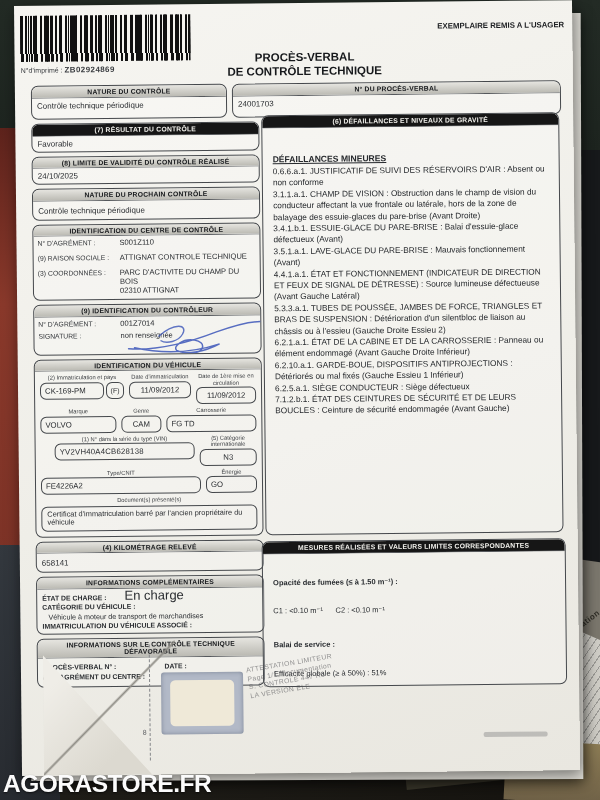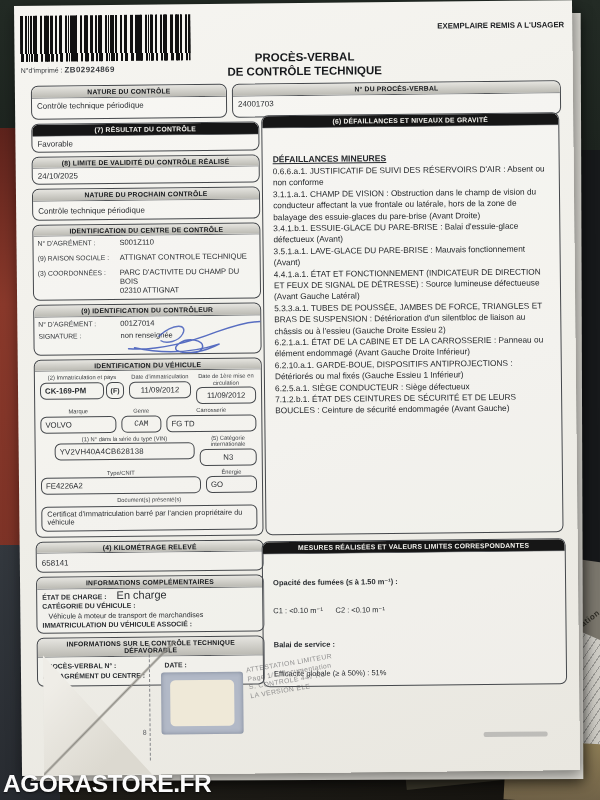--- a/index.html
+++ b/index.html
@@ -54,21 +54,21 @@
   .leftcol{left:16px;top:118px;width:228px;}
   .leftcol .box{margin-bottom:4px;}
   .kv{display:grid;grid-template-columns:82px 1fr;font-size:6.8px;padding:2px 4px 1px;line-height:9px;}
   .kv .k{color:#33363a;}
   .kv .v{font-size:7.6px;}
   
   .vrow{display:flex;gap:5px;padding:0 5px;margin-top:2px;}
   .vcell{display:flex;flex-direction:column;}
   .vlab{font-size:5.8px;text-align:center;color:#3a3d41;line-height:6.5px;padding:1px 0;}
   .vbox{border:1.2px solid #45484c;border-radius:6px;font-size:7.8px;text-align:left;padding:2px 4px;height:11px;line-height:11px;white-space:nowrap;}
-  .immat-wrap{display:flex;gap:2px;font-weight:bold;}
+  .immat-wrap{display:flex;gap:2px;}
   .immat-wrap .vbox{flex:1;}
   .immat-wrap .pays{flex:none;width:14px;text-align:center;padding:2px 1px;font-size:7px;}
   .docsbox{border:1.2px solid #45484c;border-radius:6px;font-size:7.4px;padding:3px 5px;line-height:8.6px;margin:1px 5px 5px;}
   
   .sig{position:absolute;right:-14px;top:10px;pointer-events:none;}
   
   .defpanel{left:246px;top:112px;width:298px;height:420px;box-sizing:border-box;}
   .defbody{padding:26px 8px 0 10px;font-size:8.3px;line-height:11.4px;color:#26292d;}
   .deftitle{font-weight:bold;text-decoration:underline;font-size:8.6px;margin-bottom:1px;}
   .mespanel{left:242px;top:538px;width:304px;height:146px;box-sizing:border-box;}
@@ -207,21 +207,21 @@
         </div>
       </div>
 
       <div class="vrow">
         <div class="vcell" style="width:76px;">
           <div class="vlab">Marque</div>
           <div class="vbox">VOLVO</div>
         </div>
         <div class="vcell" style="width:40px;">
           <div class="vlab">Genre</div>
-          <div class="vbox" style="text-align:center;font-family:Liberation Mono, monospace;">CAM</div>
+          <div class="vbox" style="text-align:center;">CAM</div>
         </div>
         <div class="vcell" style="flex:1;">
           <div class="vlab">Carrosserie</div>
           <div class="vbox">FG TD</div>
         </div>
       </div>
 
       <div class="vrow">
         <div class="vcell" style="width:140px;margin-left:14px;">
           <div class="vlab">(1) N° dans la série du type (VIN)</div>
@@ -251,21 +251,21 @@
     <div class="box">
       <div class="hdr">(4) KILOMÉTRAGE RELEVÉ</div>
       <div class="val" style="padding:5px 5px 4px;">658141</div>
     </div>
 
     <div class="box">
       <div class="hdr">INFORMATIONS COMPLÉMENTAIRES</div>
       <div style="font-size:6.9px;padding:2px 5px 3px;line-height:9.4px;">
         <div>
           <span style="font-weight:600;">ÉTAT DE CHARGE :</span>
-          <span style="font-size:11px;margin-left:8px;">En charge</span>
+          <span style="font-size:13px;margin-left:16px;">En charge</span>
         </div>
         <div style="font-weight:600;">CATÉGORIE DU VÉHICULE :</div>
         <div style="padding-left:6px;font-size:7.2px;">Véhicule à moteur de transport de marchandises</div>
         <div style="font-weight:600;">IMMATRICULATION DU VÉHICULE ASSOCIÉ :</div>
       </div>
     </div>
 
     <div class="box">
       <div class="hdr">INFORMATIONS SUR LE CONTRÔLE TECHNIQUE DÉFAVORABLE</div>
       <div style="font-size:6.9px;font-weight:600;padding:4px 5px 4px;line-height:10px;">

